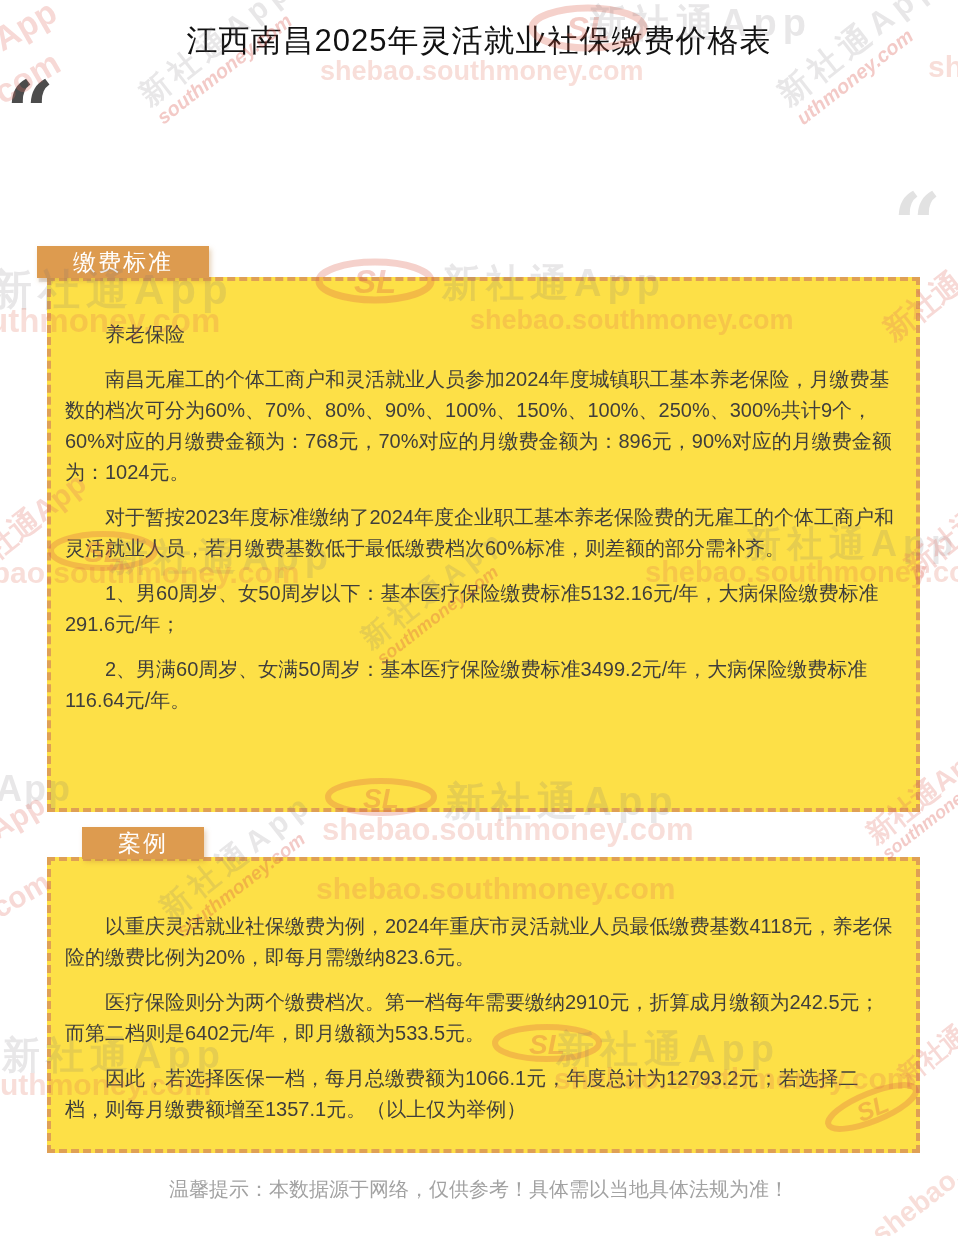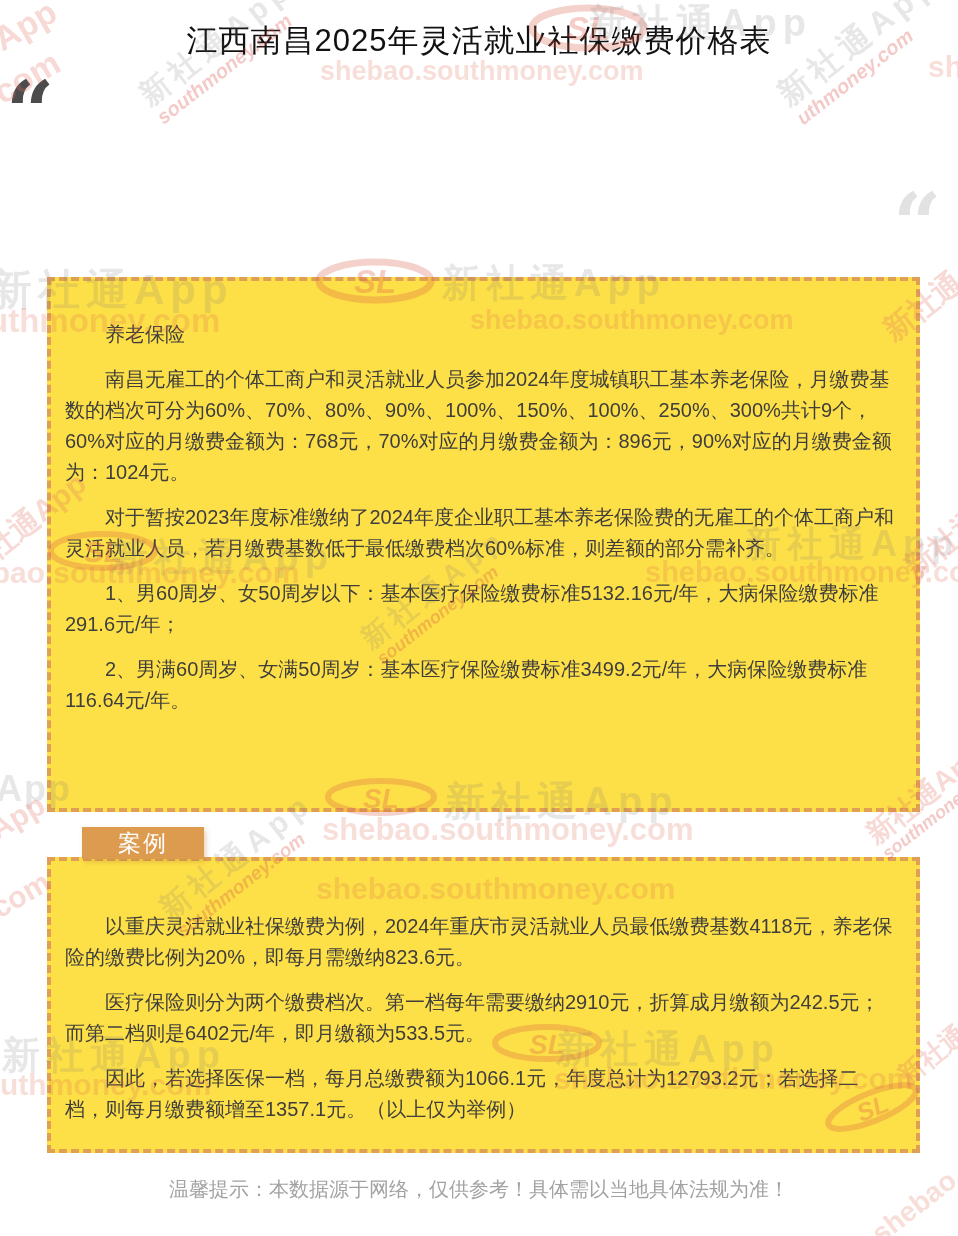--- a/index.html
+++ b/index.html
@@ -169,20 +169,21 @@
     <ellipse cx="50" cy="19" rx="47" ry="14" fill="none" stroke="rgba(220,90,70,0.28)" stroke-width="6"></ellipse>
     <text x="50" y="29" text-anchor="middle" font-size="25" font-style="italic" font-weight="bold" fill="rgba(220,90,70,0.30)">SL</text>
   </svg>
   <div class="wm wm-pink rot" style="left:840px;top:1118px;font-size:28px;">shebao.southmoney.com</div>
 
   <h1 class="page-title">江西南昌2025年灵活就业社保缴费价格表</h1>
 
   <span class="quote-mark quote-open">“</span>
   <span class="quote-mark quote-close">“</span>
 
+  <div class="section-label label-standard">缴费标准</div>
   <div class="dashed-box box-standard">
     <p>养老保险</p>
     <p>南昌无雇工的个体工商户和灵活就业人员参加2024年度城镇职工基本养老保险，月缴费基数的档次可分为60%、70%、80%、90%、100%、150%、100%、250%、300%共计9个，60%对应的月缴费金额为：768元，70%对应的月缴费金额为：896元，90%对应的月缴费金额为：1024元。</p>
     <p>对于暂按2023年度标准缴纳了2024年度企业职工基本养老保险费的无雇工的个体工商户和灵活就业人员，若月缴费基数低于最低缴费档次60%标准，则差额的部分需补齐。</p>
     <p>1、男60周岁、女50周岁以下：基本医疗保险缴费标准5132.16元/年，大病保险缴费标准291.6元/年；</p>
     <p>2、男满60周岁、女满50周岁：基本医疗保险缴费标准3499.2元/年，大病保险缴费标准116.64元/年。</p>
   </div>
 
   <div class="section-label label-case">案例</div>
   <div class="dashed-box box-case">

